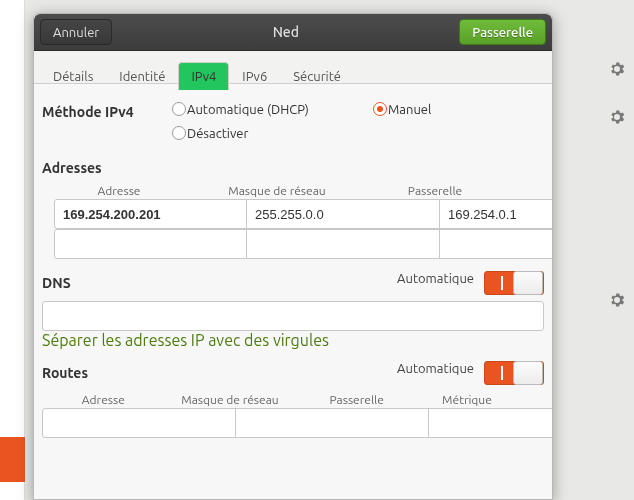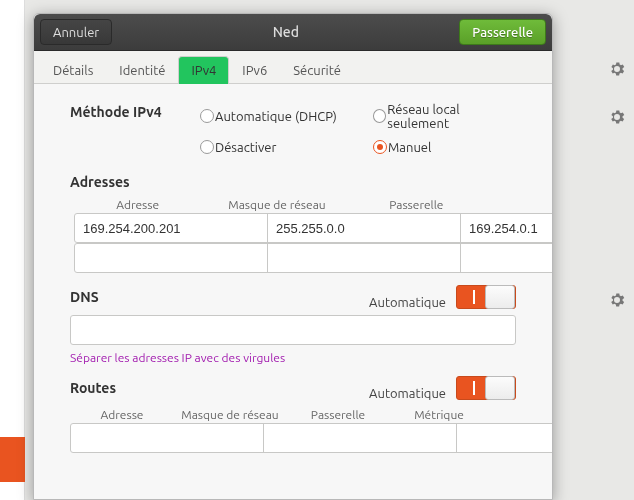--- a/index.html
+++ b/index.html
@@ -10,46 +10,46 @@
 .gear-side svg { width: 18px; height: 18px; }
 
 .dialog { position: absolute; top: 13px; left: 33px; width: 520px; height: 487px; background: #f7f7f7; border: 1px solid #b8b8b8; border-radius: 6px 6px 0 0; box-shadow: 0 3px 15px rgba(0,0,0,0.35); overflow: hidden; display: flex; flex-direction: column; }
 .titlebar { height: 37px; background: linear-gradient(#4c4c4c, #3c3c3c); display: flex; align-items: center; justify-content: space-between; padding: 0 6px; border-radius: 6px 6px 0 0; border-bottom: 1px solid #2a2a2a; }
 .tb-btn { height: 26px; padding: 0 12px; border-radius: 4px; font-size: 13px; display: flex; align-items: center; cursor: pointer; }
 .tb-cancel { background: linear-gradient(#454545,#383838); border: 1px solid #2a2a2a; color: #ddd; }
 .tb-apply { background: linear-gradient(#6fbb3a,#5aa028); border: 1px solid #3d7a1a; color: #fff; font-weight: 500; text-shadow: 0 1px 0 rgba(0,0,0,0.3); }
 .tb-title { color: #ddd; font-size: 14px; font-weight: 500; }
 
 .tabs { display: flex; background: #f2f2f0; border-bottom: 1px solid #cfcfcd; padding: 4px 6px 0 6px; gap: 0; }
-.tab { padding: 6px 12px 7px 12px; color: #555; cursor: pointer; border: 1px solid transparent; border-bottom: none; border-radius: 4px 4px 0 0; position: relative; top: 1px; }
+.tab { padding: 6px 12px 7px 12px; color: #555; cursor: pointer; border: 1px solid transparent; border-bottom: none; border-radius: 4px 4px 0 0; position: relative; top: 7px; }
 .tab.active { background: #22c55e; border-color: #cfcfcd; color: #333; }
 
-.content { flex: 1; overflow-y: auto; padding: 18px 36px; }
+.content { flex: 1; overflow-y: auto; padding: 18px 8px; }
 .section-row { display: flex; align-items: flex-start; margin-bottom: 20px; }
 .section-label { font-weight: bold; font-size: 14px; color: #333; width: 130px; padding-top: 2px; }
 .radio-grid { display: grid; grid-template-columns: 1fr 1fr; gap: 10px 30px; flex: 1; }
 .radio-opt { display: flex; align-items: center; gap: 1px; font-size: 13px; color: #333; cursor: pointer; }
 .radio { width: 14px; height: 14px; border-radius: 50%; border: 1px solid #999; background: #fff; display: flex; align-items: center; justify-content: center; }
 .radio.sel { border-color: #e95420; }
 .radio.sel::after { content: ""; width: 6px; height: 6px; border-radius: 50%; background: #e95420; }
 
 h4.sect { font-weight: bold; font-size: 14px; color: #333; margin: 8px 0 6px 0; }
 .addr-head { display: grid; grid-template-columns: 1fr 1fr 1fr 28px; gap: 4px; font-size: 12px; color: #666; text-align: center; padding: 2px 0; }
 .addr-row { display: grid; grid-template-columns: 1fr 1fr 1fr 28px; gap: 0; }
 .addr-row input { height: 30px; border: 1px solid #c8c8c6; background: #fff; padding: 0 8px; font-size: 13px; color: #333; margin-left: -1px; }
-.addr-row input:first-child { margin-left: 4px; border-radius: 3px 0 0 3px; }
+.addr-row input:first-child { margin-left: 12px; border-radius: 3px 0 0 3px; font-weight: bold; }
 
 .dns-head { display: flex; align-items: center; justify-content: space-between; margin-top: 12px; margin-bottom: 6px; }
-.toggle-wrap { display: flex; align-items: flex-end; gap: 10px; }
+.toggle-wrap { display: flex; align-items: flex-start; gap: 10px; }
 .toggle-label { font-size: 13px; color: #444; }
 .toggle { width: 60px; height: 24px; border-radius: 3px; background: #e95420; position: relative; border: 1px solid #c84a1c; cursor: pointer; display: flex; align-items: center; }
 .toggle .bar { position: absolute; left: 16px; width: 2px; height: 14px; background: #fff; }
 .toggle .knob { position: absolute; right: 0; top: -1px; width: 30px; height: 24px; background: linear-gradient(#fcfcfc,#ececec); border: 1px solid #bbb; border-radius: 3px; }
 .full-input { width: 100%; height: 30px; border: 1px solid #c8c8c6; border-radius: 3px; background: #fff; padding: 0 8px; font-size: 13px; }
-.hint { font-size: 12px; color: #a21caf; margin-top: 6px; }
+.hint { font-size: 16px; color: #4d7c0f; }
 
 .routes-head4 { display: grid; grid-template-columns: 1fr 1fr 1fr 90px 28px; gap: 4px; font-size: 12px; color: #666; text-align: center; padding: 2px 0; }
 .routes-row { display: grid; grid-template-columns: 1fr 1fr 1fr 90px 28px; gap: 0; }
 .routes-row input { height: 30px; border: 1px solid #c8c8c6; background: #fff; padding: 0 8px; font-size: 13px; margin-left: -1px; }
 .routes-row input:first-child { margin-left: 0; border-radius: 3px 0 0 3px; }
 </style>
 </head>
 <body>
 
 <div class="bg-stripes"></div>
@@ -82,30 +82,26 @@
   <div class="content">
 
     <div class="section-row">
       <div class="section-label">Méthode IPv4</div>
       <div class="radio-grid">
         <div class="radio-opt">
             <span class="radio"></span>
             <span>Automatique (DHCP)</span>
           </div>
         <div class="radio-opt">
-            <span class="radio"></span>
-            <span>Réseau local seulement</span>
+            <span class="radio sel"></span>
+            <span>Manuel</span>
           </div>
         <div class="radio-opt">
             <span class="radio"></span>
             <span>Désactiver</span>
-          </div>
-        <div class="radio-opt">
-            <span class="radio sel"></span>
-            <span>Manuel</span>
           </div>
       </div>
     </div>
 
     <h4 class="sect">Adresses</h4>
     <div class="addr-head">
       <div>Adresse</div>
       <div>Masque de réseau</div>
       <div>Passerelle</div>
       <div></div>

